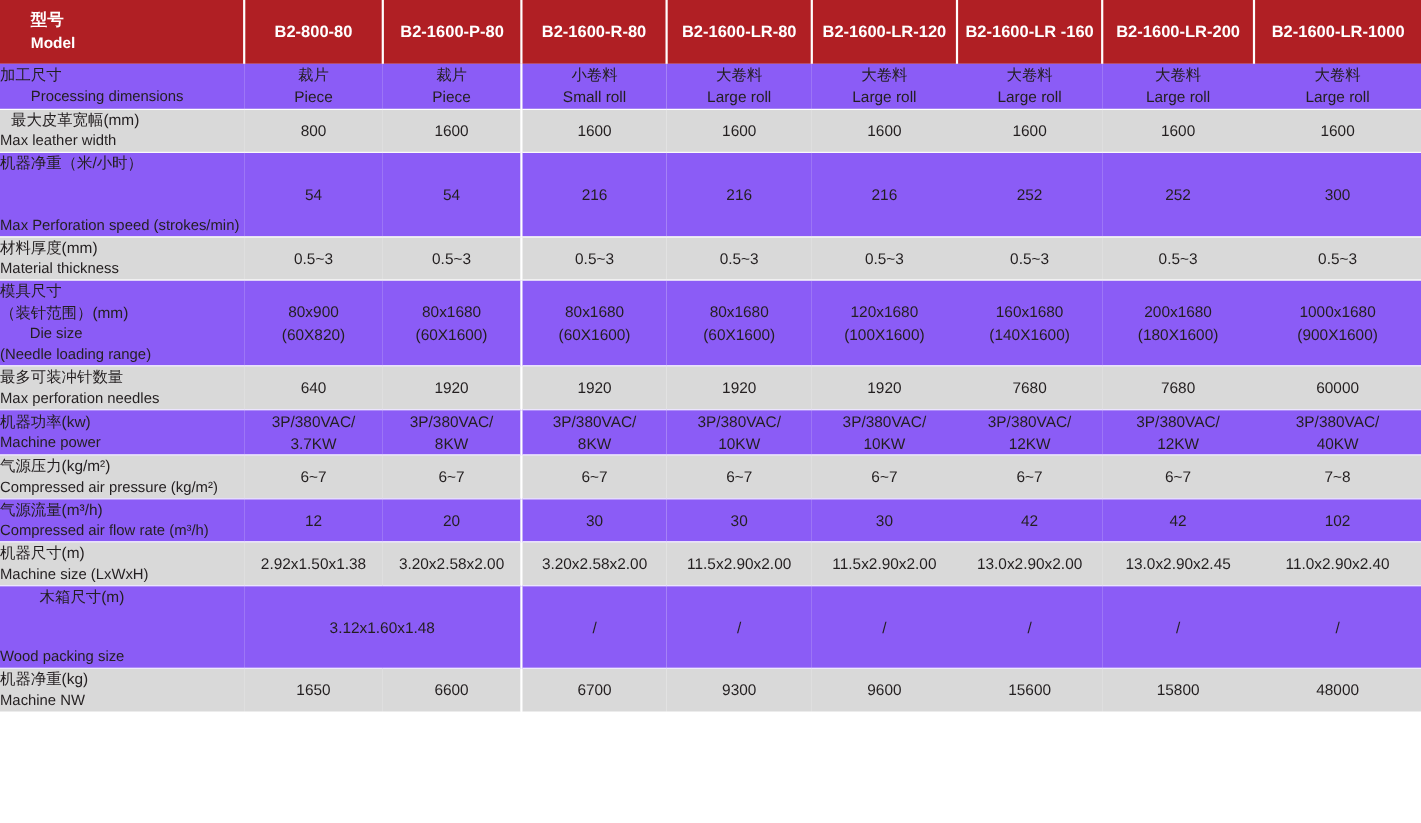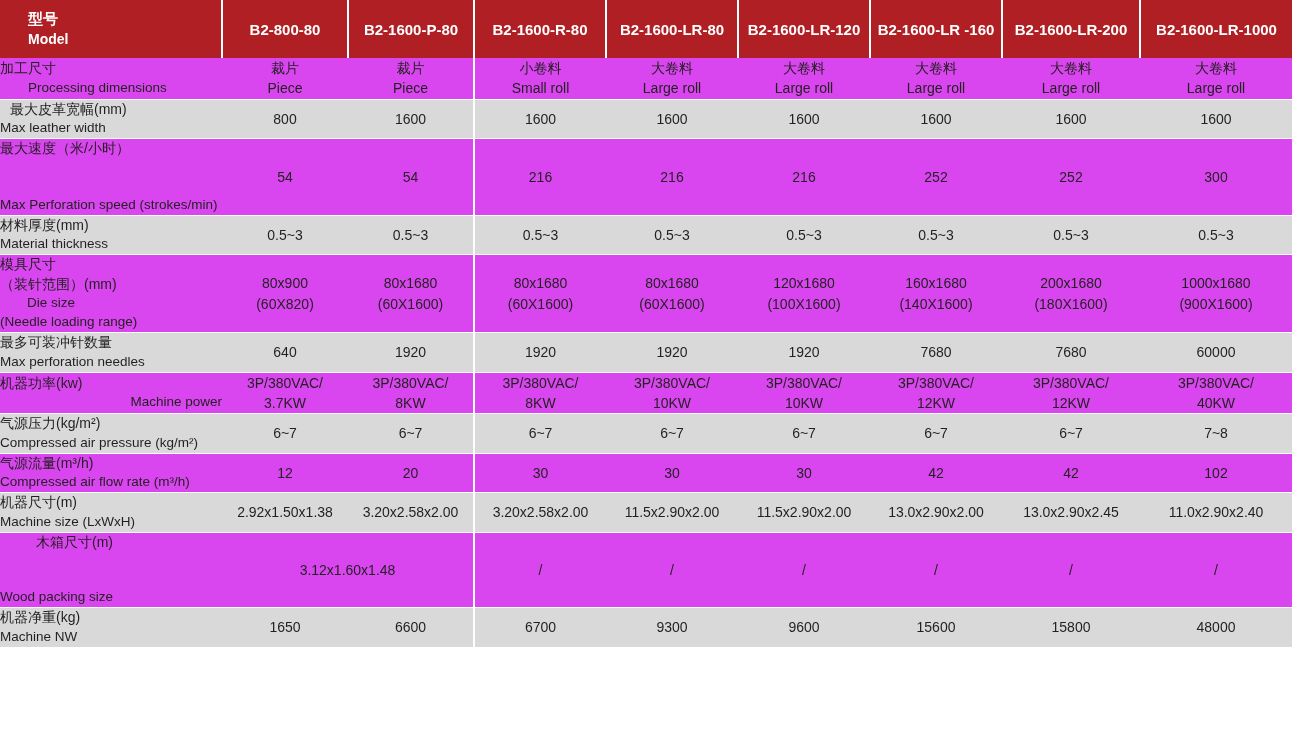--- a/index.html
+++ b/index.html
@@ -43,21 +43,21 @@
   thead th.model-head .en { display: block; font-size: 14px; font-weight: bold; }
   thead th:last-child { border-right: none; }
   
   tbody td {
     text-align: center;
     font-size: 14px;
     line-height: 1.45;
     color: #231f20;
     border-bottom: 1px solid #ffffff;
   }
-  tbody tr.light td { background: #d946ef; }
+  tbody tr.light td { background: #8b5cf6; }
   tbody tr.dark td  { background: #d9d9d9; }
   td.label {
     text-align: left;
     padding-left: 28px;
     padding-right: 8px;
     line-height: 1.4;
   }
   td.label .cn { display: block; font-size: 14px; color: #231f20; }
   td.label .en { display: block; font-size: 13.5px; color: #231f20; }
   td.sep-right { border-right: 2px solid #ffffff; }
@@ -178,21 +178,21 @@
         <td class="val">
           <span class="l1">1600</span>
         </td>
         <td class="val">
           <span class="l1">1600</span>
         </td>
       </tr>
       <tr class="light">
         <td class="label">
           <span class="cn">
-            <span style="display: block;">最大速度（米/小时）</span>
+            <span style="display: block;">机器净重（米/小时）</span>
           </span>
           <span class="en">
             <span style="display: block; margin-top: 37px;">Max Perforation speed (strokes/min)</span>
           </span>
         </td>
         <td class="val">
           <span class="l1">54</span>
         </td>
         <td class="val sep-right">
           <span class="l1">54</span>
@@ -327,21 +327,21 @@
         <td class="val">
           <span class="l1">60000</span>
         </td>
       </tr>
       <tr class="light">
         <td class="label">
           <span class="cn">
             <span style="display: block;">机器功率(kw)</span>
           </span>
           <span class="en">
-            <span style="display: block; text-align: right;">Machine power</span>
+            <span style="display: block;">Machine power</span>
           </span>
         </td>
         <td class="val">
           <span class="l1">3P/380VAC/</span>
           <span class="l2">3.7KW</span>
         </td>
         <td class="val sep-right">
           <span class="l1">3P/380VAC/</span>
           <span class="l2">8KW</span>
         </td>

